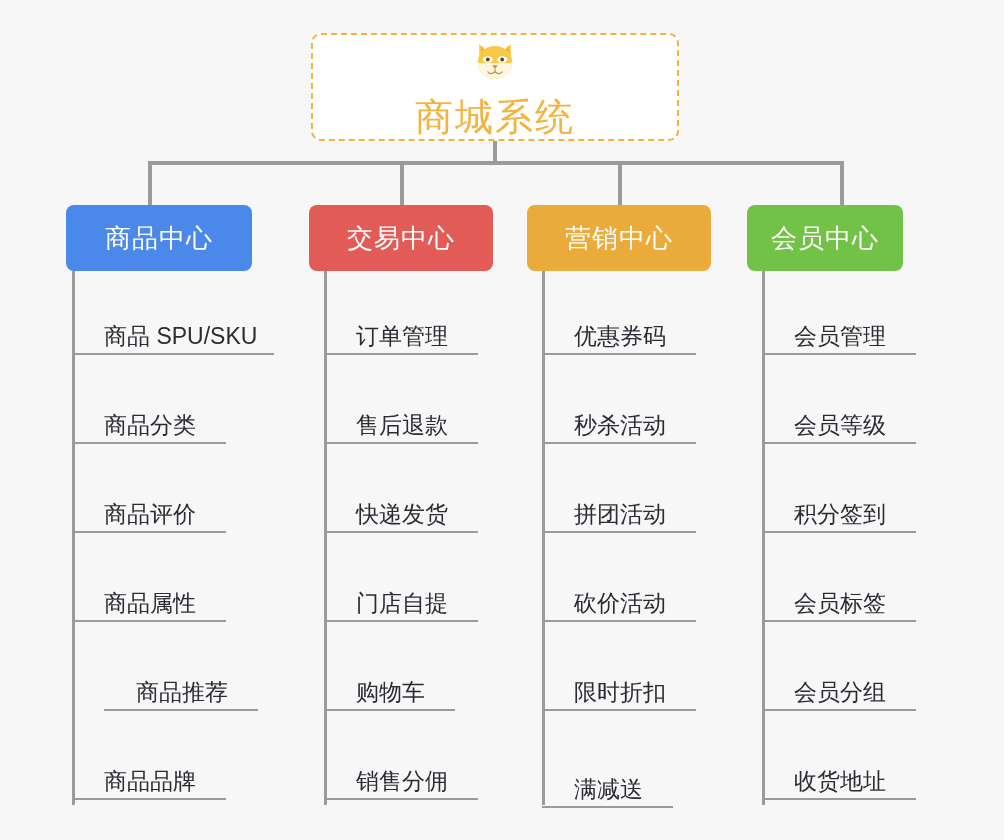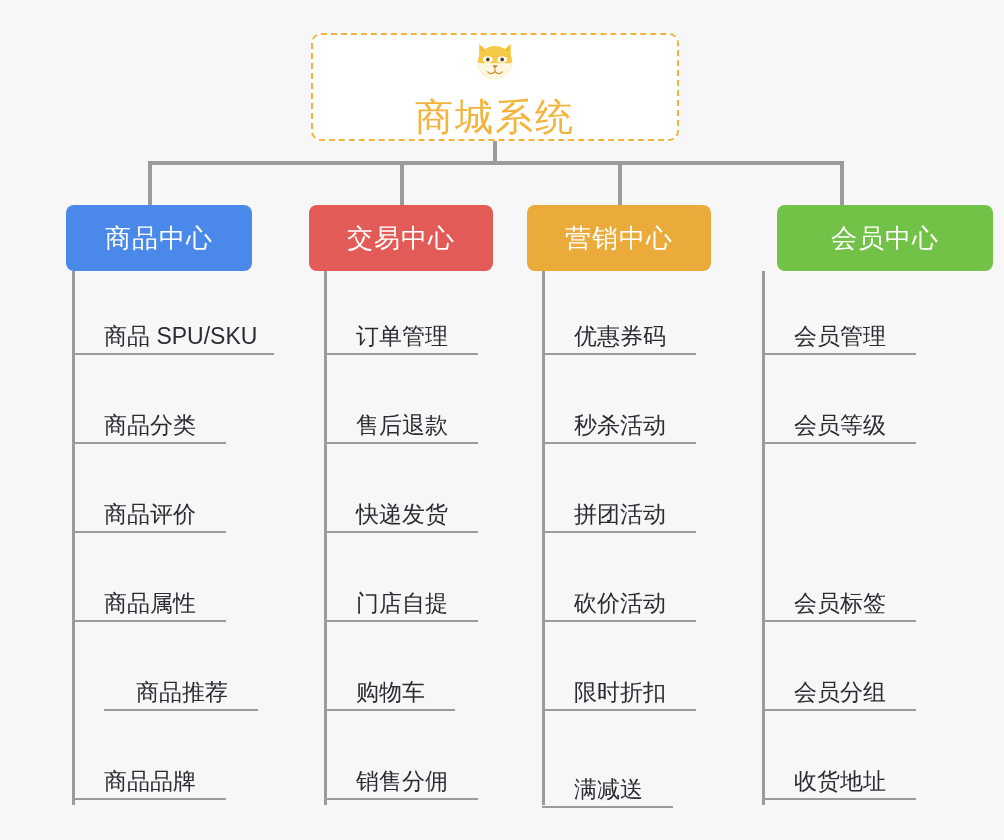--- a/index.html
+++ b/index.html
@@ -136,21 +136,21 @@
 
   <div class="cat-box" style="left: 66px; width: 186px; background: rgb(74, 137, 234);">
     <span>商品中心</span>
   </div>
   <div class="cat-box" style="left: 309px; width: 184px; background: rgb(226, 91, 87);">
     <span>交易中心</span>
   </div>
   <div class="cat-box" style="left: 527px; width: 184px; background: rgb(234, 171, 58);">
     <span>营销中心</span>
   </div>
-  <div class="cat-box" style="left: 777px; width: 216px; background: rgb(114, 194, 71);">
+  <div class="cat-box" style="left: 747px; width: 156px; background: rgb(114, 194, 71);">
     <span>会员中心</span>
   </div>
 
   <div class="trunk" style="left: 72px; top: 271px; height: 534px; background: rgb(155, 155, 155);"></div>
   <div class="leaf" style="left:72px; top:266px; width:202px;">
     <span class="leaf-label">商品 SPU/SKU</span>
   </div>
   <div class="leaf" style="left:72px; top:355px; width:154px;">
     <span class="leaf-label">商品分类</span>
   </div>
@@ -207,20 +207,23 @@
     <span class="leaf-label">满减送</span>
   </div>
 
   <div class="trunk" style="left: 762px; top: 271px; height: 534px; background: rgb(155, 155, 155);"></div>
   <div class="leaf" style="left:762px; top:266px; width:154px;">
     <span class="leaf-label">会员管理</span>
   </div>
   <div class="leaf" style="left:762px; top:355px; width:154px;">
     <span class="leaf-label">会员等级</span>
   </div>
+  <div class="leaf" style="left:762px; top:444px; width:154px;">
+    <span class="leaf-label">积分签到</span>
+  </div>
   <div class="leaf" style="left:762px; top:533px; width:154px;">
     <span class="leaf-label">会员标签</span>
   </div>
   <div class="leaf" style="left:762px; top:622px; width:154px;">
     <span class="leaf-label">会员分组</span>
   </div>
   <div class="leaf" style="left:762px; top:711px; width:154px;">
     <span class="leaf-label">收货地址</span>
   </div>
 

